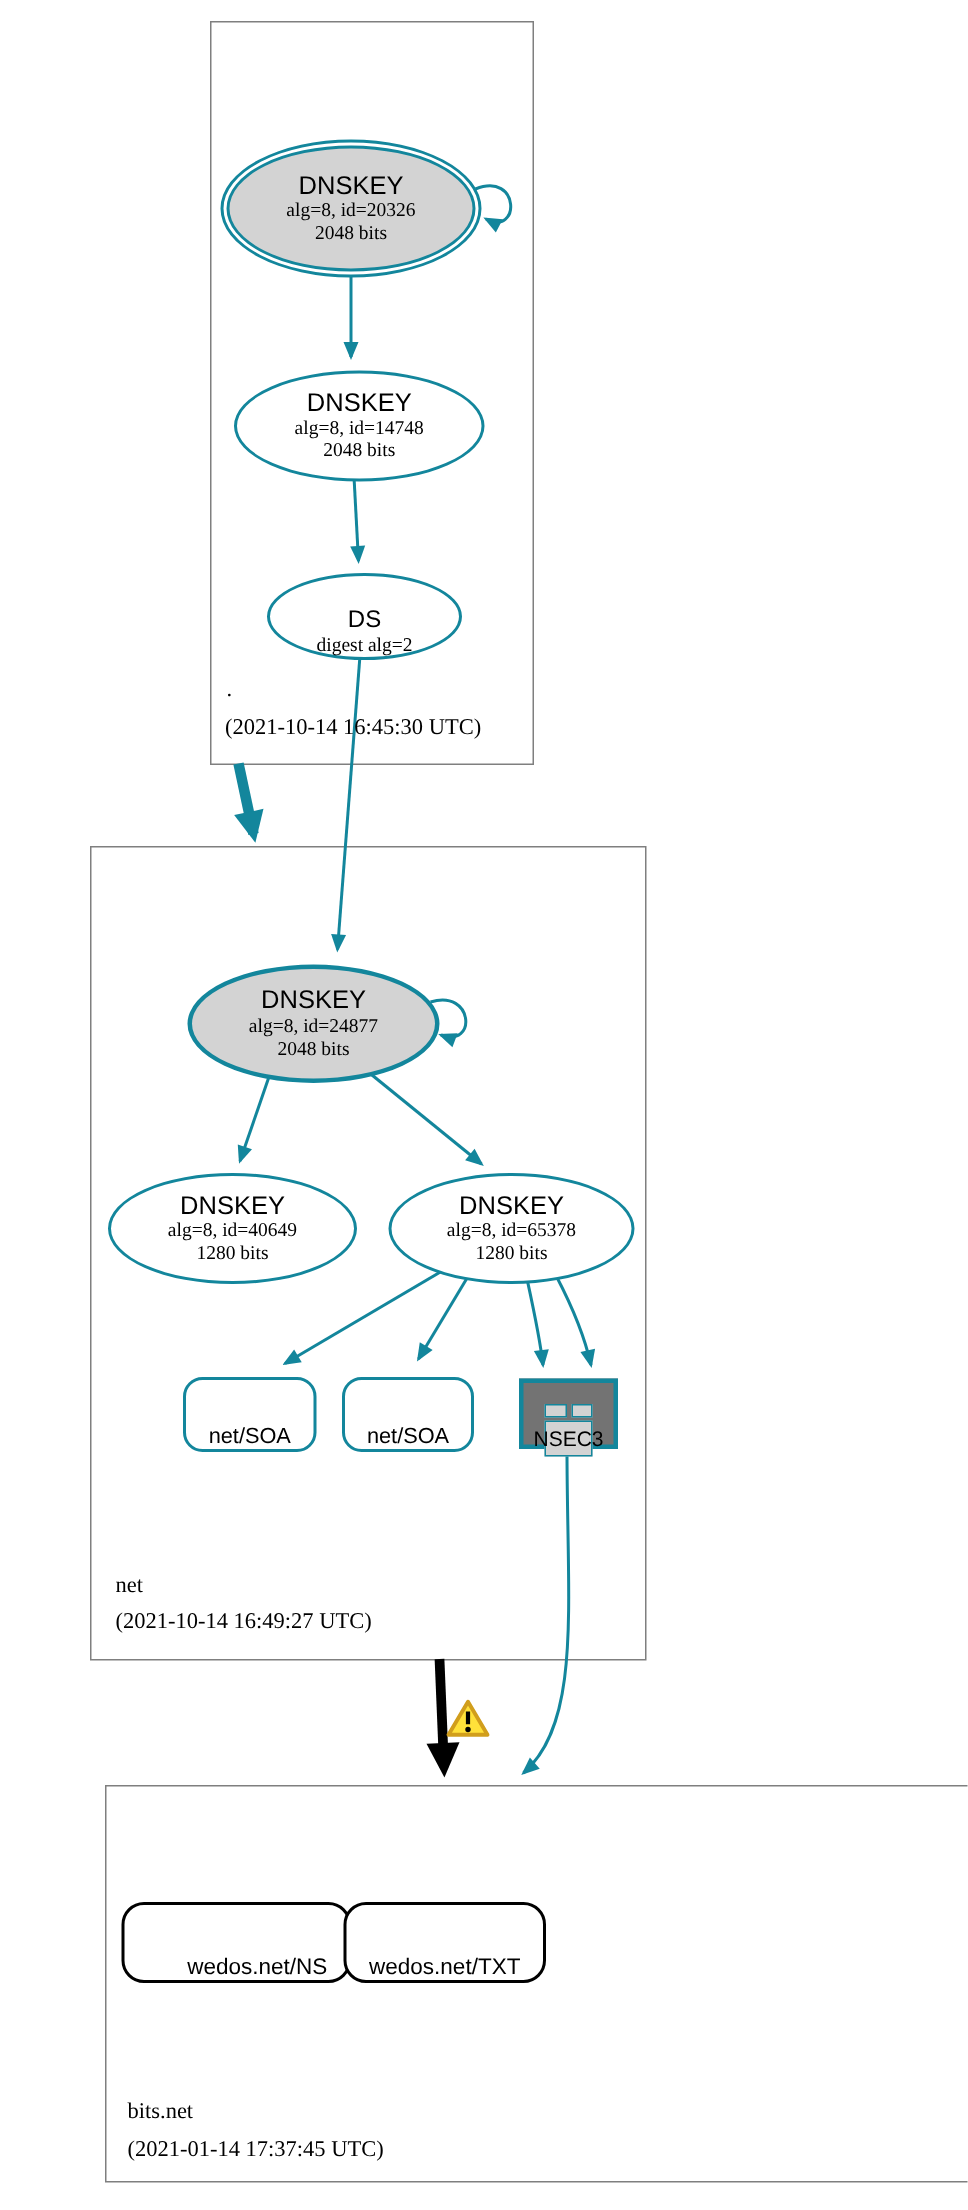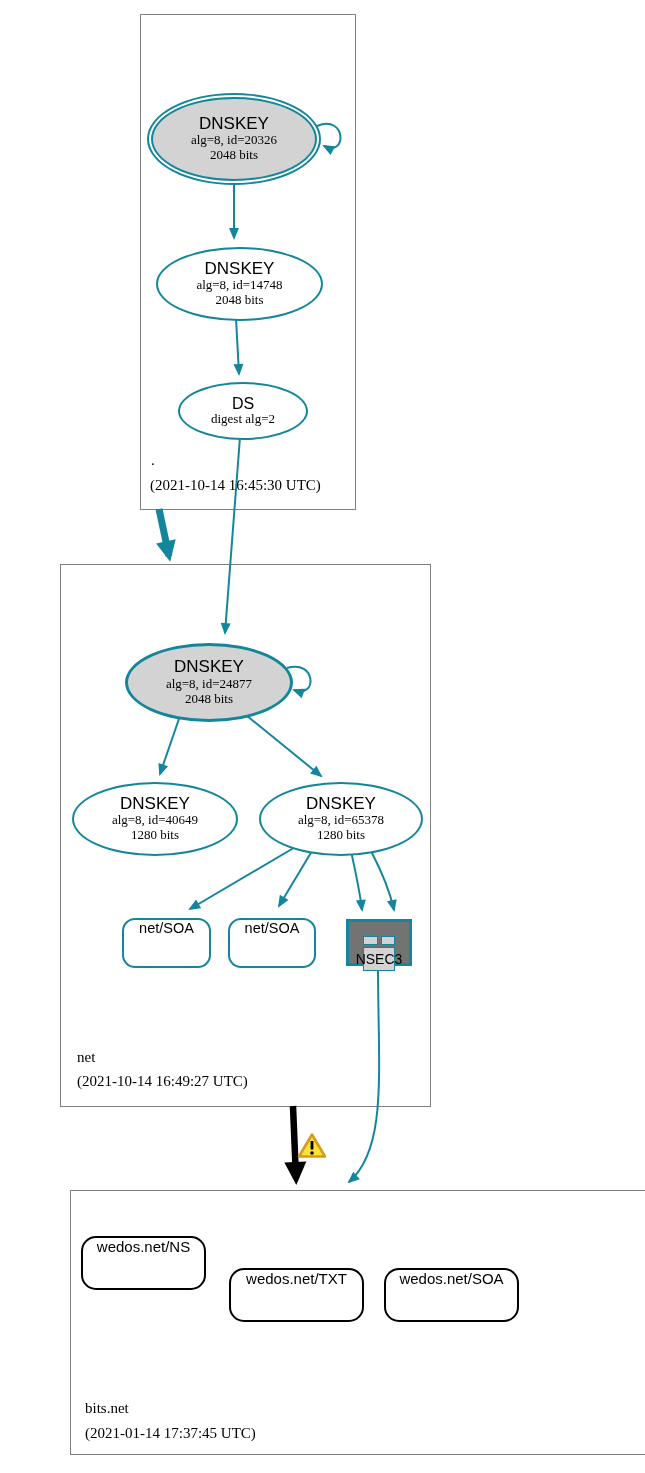--- a/index.html
+++ b/index.html
@@ -61,21 +61,21 @@
   .node-title.small{font-size:16px;}
   .node-sub{
     font-family:"Liberation Serif",serif;
     font-size:13px;line-height:1.15;color:#000;
   }
   .rrset{
     position:absolute;
     border:2px solid var(--teal);
     border-radius:13px;
     background:#fff;
-    display:flex;align-items:flex-start;justify-content:center;
+    display:flex;align-items:flex-end;justify-content:center;
     font-family:"Liberation Sans",sans-serif;
     font-size:14.5px;color:#000;
     white-space:nowrap;
   }
   .rrset.black{
     border-color:#000;
     border-radius:15px;
     font-size:15px;
   }
   .nsec3{
@@ -153,21 +153,21 @@
       <span class="node-sub">2048 bits</span>
     </div>
   </div>
 
   <div class="ellipse" style="left:112px;top:247px;width:163px;height:70px;">
     <span class="node-title">DNSKEY</span>
     <span class="node-sub">alg=8, id=14748</span>
     <span class="node-sub">2048 bits</span>
   </div>
 
-  <div class="ellipse" style="left:134px;top:382px;width:126px;height:54px;">
+  <div class="ellipse" style="left:134px;top:382px;width:126px;height:54px;justify-content:flex-end;">
     <span class="node-title small">DS</span>
     <span class="node-sub">digest alg=2</span>
   </div>
 
   <div class="zonelabel" style="left:107px;top:452px;">.</div>
   <div class="zonetime" style="left:106px;top:477px;">(2021-10-14 16:45:30 UTC)</div>
 
   <div class="ellipse gray" style="left:81px;top:643px;width:162px;height:73px;">
     <span class="node-title">DNSKEY</span>
     <span class="node-sub">alg=8, id=24877</span>
@@ -197,26 +197,23 @@
     <div class="nsec3-row">
       <div class="nsec3-cell"></div>
       <div class="nsec3-cell"></div>
     </div>
     <div class="nsec3-body">NSEC3</div>
   </div>
 
   <div class="zonelabel" style="left:33px;top:1049px;">net</div>
   <div class="zonetime" style="left:33px;top:1073px;">(2021-10-14 16:49:27 UTC)</div>
 
-  <div class="rrset black" style="left:37px;top:1236px;width:121px;height:50px;">
+  <div class="rrset black" style="left:37px;top:1268px;width:121px;height:50px;padding-left:28px;">
     <span>wedos.net/NS</span>
   </div>
   <div class="rrset black" style="left:185px;top:1268px;width:131px;height:50px;">
     <span>wedos.net/TXT</span>
   </div>
-  <div class="rrset black" style="left:340px;top:1268px;width:131px;height:50px;">
-    <span>wedos.net/SOA</span>
-  </div>
 
   <div class="zonelabel" style="left:41px;top:1400px;">bits.net</div>
   <div class="zonetime" style="left:41px;top:1425px;">(2021-01-14 17:37:45 UTC)</div>
 
 </div>
 
 </body></html>

